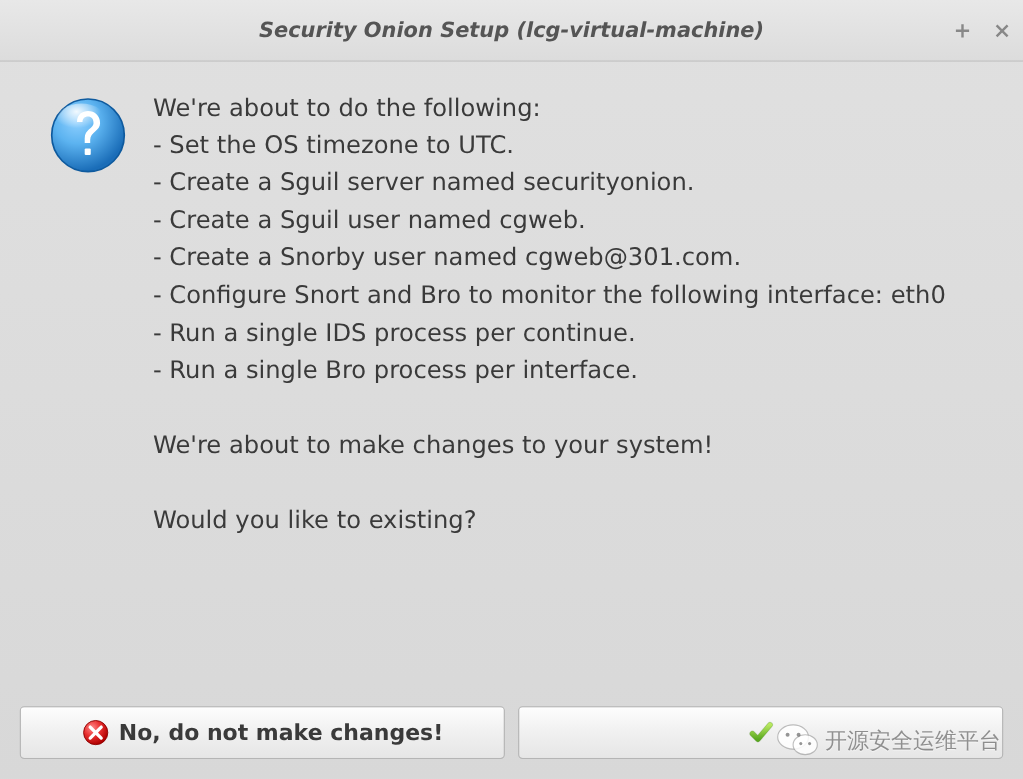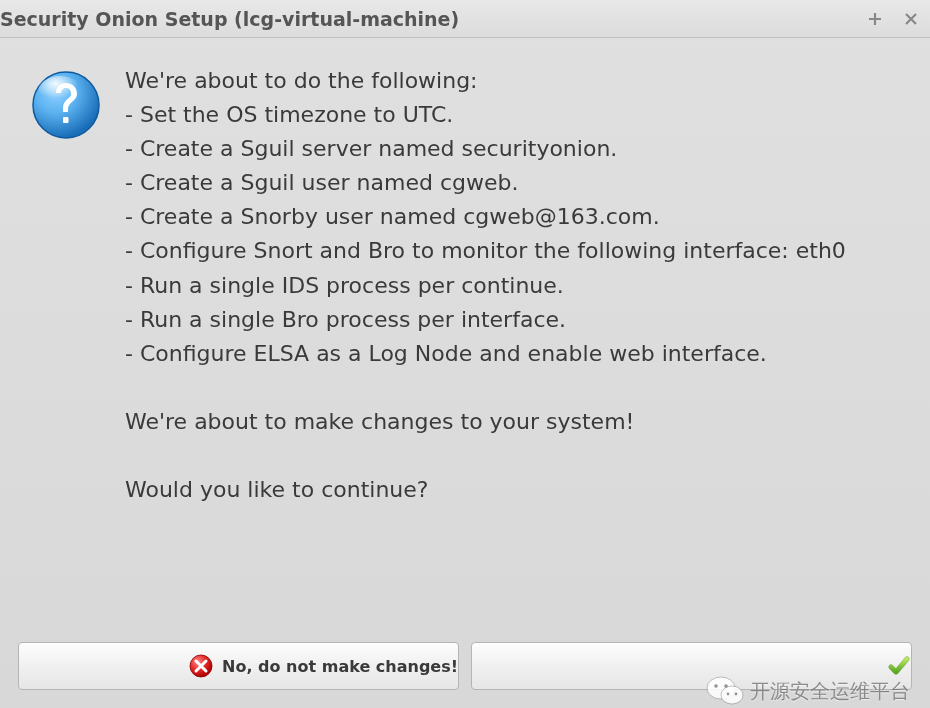--- a/index.html
+++ b/index.html
@@ -18,27 +18,28 @@
     
     .window {
       width: 100%;
       height: 100%;
       background: linear-gradient(to bottom, #e0e0e0 0%, #d8d8d8 100%);
       display: flex;
       flex-direction: column;
     }
     
     .titlebar {
-      height: 38px;
+      height: 56px;
       background: linear-gradient(to bottom, #e8e8e8 0%, #dcdcdc 100%);
       border-bottom: 1px solid #c0c0c0;
       display: flex;
       align-items: center;
-      justify-content: flex-start;
+      justify-content: center;
       position: relative;
+      font-style: italic;
     }
     
     .title {
       font-size: 19px;
       font-weight: bold;
       color: #555555;
     }
     
     .window-controls {
       position: absolute;
@@ -57,20 +58,21 @@
       align-items: center;
       justify-content: center;
       color: #888888;
       cursor: pointer;
     }
     
     .content {
       flex: 1;
       display: flex;
       padding: 26px 28px 20px 30px;
+      margin-left: 14px;
     }
     
     .icon-column {
       width: 95px;
       flex-shrink: 0;
     }
     
     .question-icon {
       width: 72px;
       height: 72px;
@@ -91,23 +93,23 @@
     }
     
     .dialog-button {
       flex: 1;
       height: 48px;
       background: linear-gradient(to bottom, #fdfdfd 0%, #f0f0f0 50%, #e6e6e6 100%);
       border: 1px solid #b5b5b5;
       border-radius: 4px;
       display: flex;
       align-items: center;
-      justify-content: flex-end;
+      justify-content: center;
       gap: 8px;
-      font-size: 16px;
+      font-size: 20px;
       font-weight: bold;
       color: #3a3a3a;
       cursor: pointer;
       font-family: inherit;
       box-shadow: inset 0 1px 0 rgba(255,255,255,0.6);
     }
     
     .btn-icon-no {
       width: 26px;
       height: 26px;
@@ -116,21 +118,21 @@
     
     .btn-icon-yes {
       width: 24px;
       height: 24px;
       flex-shrink: 0;
     }
     
     .watermark {
       position: absolute;
       right: 20px;
-      bottom: 0;
+      bottom: 18px;
       display: flex;
       align-items: center;
       gap: 6px;
       pointer-events: none;
     }
     
     .watermark-bubble {
       width: 38px;
       height: 34px;
     }
@@ -181,29 +183,28 @@
         <path d="M26 24 C26 17 31 14 36 14 C42 14 47 18 47 25 C47 32 38 33 38 40 L38 43 L33 43 L33 39 C33 30 41 30 41 25 C41 21 39 19 36 19 C33 19 31 21 31 24 Z" fill="#ffffff"></path>
         <rect x="33" y="48" width="5.5" height="6" rx="1" fill="#ffffff"></rect>
       </svg>
     </div>
 
     <div class="message-column">
       <div>We're about to do the following:</div>
       <div>- Set the OS timezone to UTC.</div>
       <div>- Create a Sguil server named securityonion.</div>
       <div>- Create a Sguil user named cgweb.</div>
-      <div>- Create a Snorby user named cgweb@163.com.</div>
+      <div>- Create a Snorby user named cgweb@301.com.</div>
       <div>- Configure Snort and Bro to monitor the following interface: eth0</div>
       <div>- Run a single IDS process per continue.</div>
       <div>- Run a single Bro process per interface.</div>
-      <div>- Configure ELSA as a Log Node and enable web interface.</div>
       <br>
       <div>We're about to make changes to your system!</div>
       <br>
-      <div>Would you like to continue?</div>
+      <div>Would you like to existing?</div>
     </div>
   </div>
 
   <div class="button-bar">
     <button class="dialog-button">
       <svg class="btn-icon-no" viewBox="0 0 26 26">
         <defs>
           <radialGradient id="rg" cx="35%" cy="30%" r="70%">
             <stop offset="0%" stop-color="#ff8a8a"></stop>
             <stop offset="50%" stop-color="#e83030"></stop>

